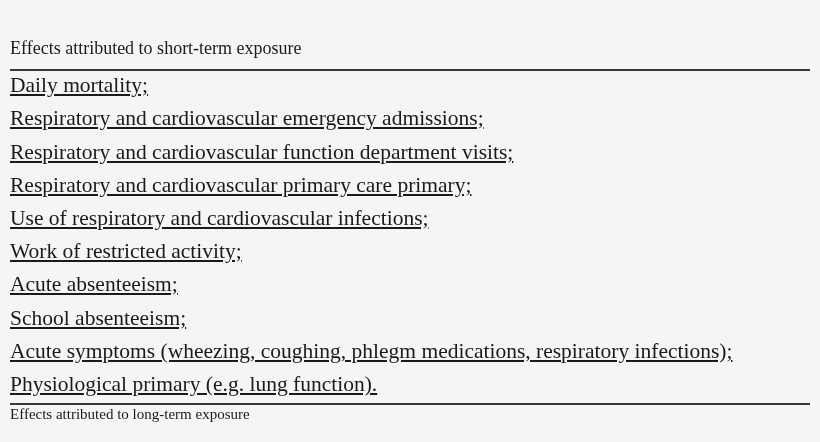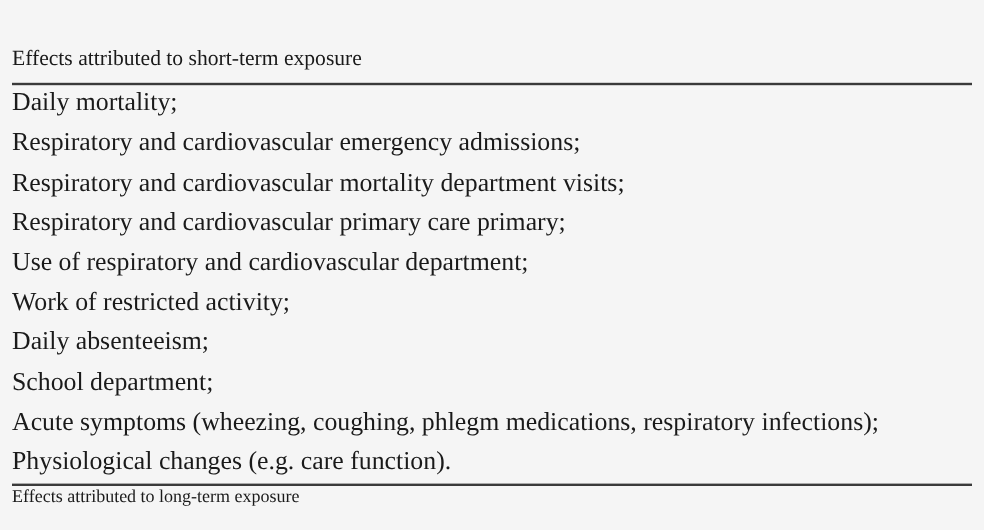--- a/index.html
+++ b/index.html
@@ -17,40 +17,40 @@
       position: absolute; left: 0; top: 35px;
       font-size: 18px; line-height: 26px; white-space: nowrap;
     }
     .rule {
       position: absolute; left: 0; width: 800px; height: 2px; background: #3a3a3a;
     }
     .rule.top { top: 69px; }
     .rule.bottom { top: 403px; }
     .row {
       position: absolute; left: 0;
-      font-size: 21.5px; line-height: 26px; white-space: nowrap;
+      font-size: 21.5px; line-height: 26px; white-space: nowrap; text-decoration: underline;
     }
     .footer-cell {
       position: absolute; left: 0; top: 401px;
       font-size: 15px; line-height: 26px; white-space: nowrap;
     }
   </style>
 </head>
 <body>
 
 <div class="table">
   <div class="header-cell">Effects attributed to short-term exposure</div>
   <div class="rule top"></div>
 
   <div class="row" style="top:72px">Daily mortality;</div>
   <div class="row" style="top:105px">Respiratory and cardiovascular emergency admissions;</div>
-  <div class="row" style="top:139px">Respiratory and cardiovascular mortality department visits;</div>
+  <div class="row" style="top:139px">Respiratory and cardiovascular function department visits;</div>
   <div class="row" style="top:172px">Respiratory and cardiovascular primary care primary;</div>
-  <div class="row" style="top:205px">Use of respiratory and cardiovascular department;</div>
+  <div class="row" style="top:205px">Use of respiratory and cardiovascular infections;</div>
   <div class="row" style="top:238px">Work of restricted activity;</div>
-  <div class="row" style="top:271px">Daily absenteeism;</div>
-  <div class="row" style="top:305px">School department;</div>
+  <div class="row" style="top:271px">Acute absenteeism;</div>
+  <div class="row" style="top:305px">School absenteeism;</div>
   <div class="row" style="top:338px">Acute symptoms (wheezing, coughing, phlegm medications, respiratory infections);</div>
-  <div class="row" style="top:371px">Physiological changes (e.g. care function).</div>
+  <div class="row" style="top:371px">Physiological primary (e.g. lung function).</div>
 
   <div class="rule bottom"></div>
   <div class="footer-cell">Effects attributed to long-term exposure</div>
 </div>
 
 </body></html>

